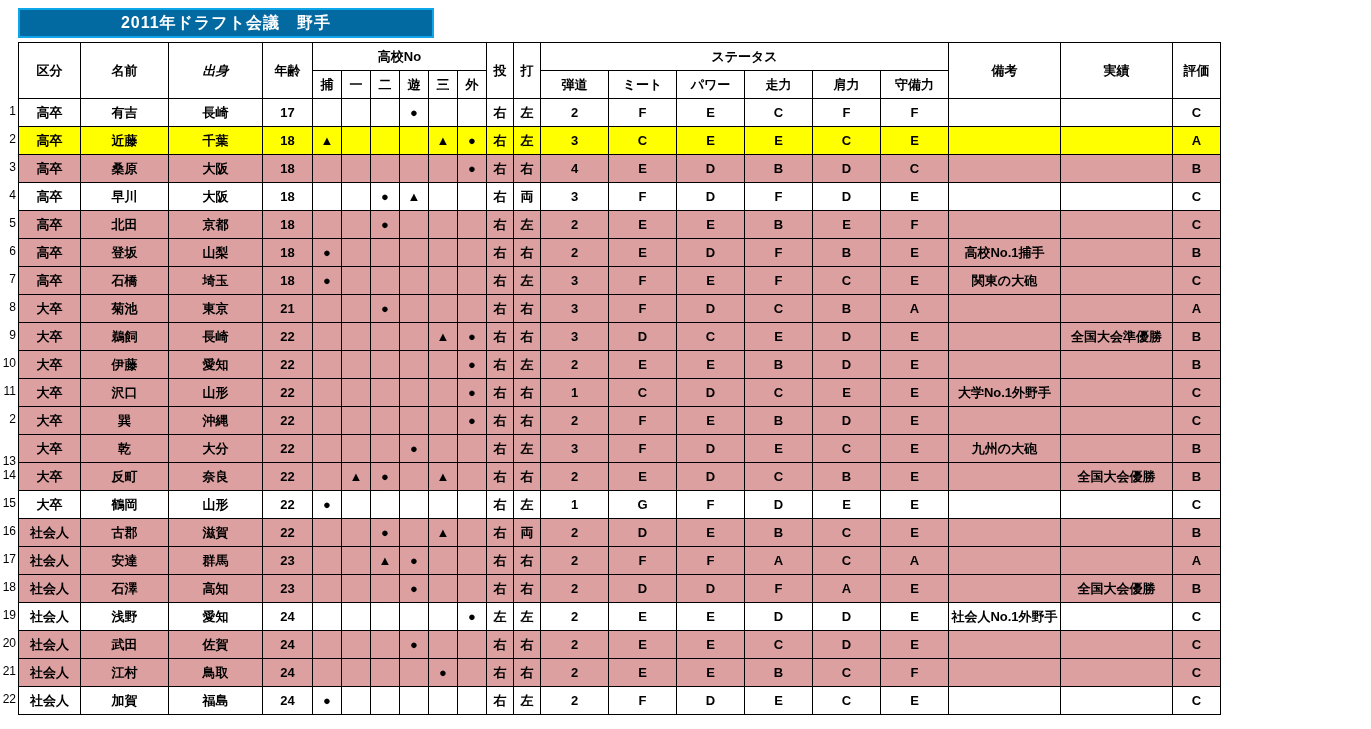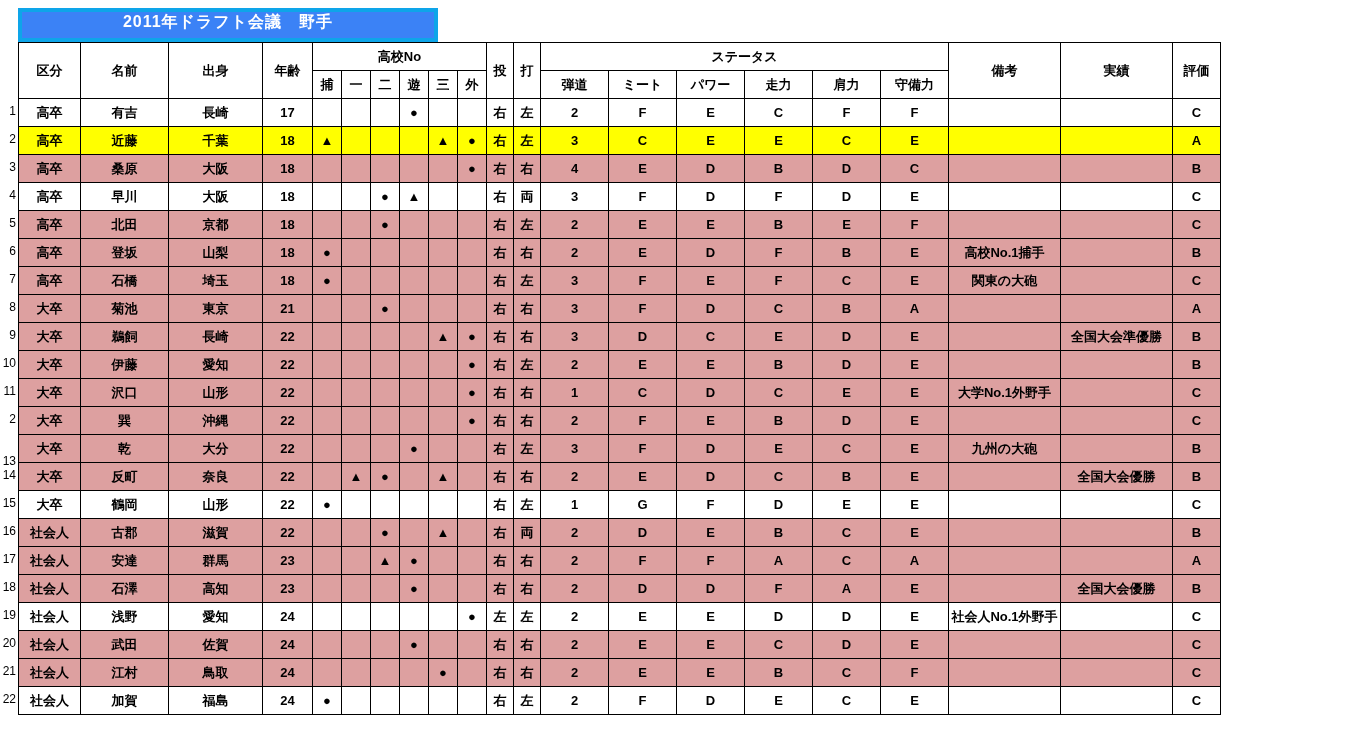--- a/index.html
+++ b/index.html
@@ -7,22 +7,22 @@
     width:1371px;height:729px;
     background:#ffffff;
     font-family:"Liberation Sans","DejaVu Sans",sans-serif;
     overflow:hidden;
   }
   .sheet{position:relative;width:1371px;height:729px;}
 
   
   .title-row{
     position:absolute;left:18px;top:8px;width:412px;height:26px;
-    background:#3b82f6;border:4px solid #0ea5e9;
-    display:flex;align-items:flex-start;justify-content:center;
+    background:#0369a1;border:2px solid #0ea5e9;
+    display:flex;align-items:center;justify-content:center;
   }
   .title-row span{
     color:#ffffff;font-weight:bold;font-size:16px;letter-spacing:1px;
   }
 
   
   table.grid{
     position:absolute;left:18px;top:42px;
     border-collapse:collapse;
     table-layout:fixed;
@@ -43,21 +43,21 @@
   
   .rownum{
     position:absolute;left:0;width:16px;text-align:right;
     font-size:12px;font-weight:normal;color:#000;
     font-family:"Liberation Sans",sans-serif;
   }
 
   
   .h-kubun{background:#ff0000;color:#ffffff;}
   .h-name{background:#ff0000;color:#ffffff;}
-  .h-from{background:#e08a17;color:#ffffff;}
+  .h-from{background:#e08a17;color:#ffffff;font-style:italic;}
   .h-age{background:#7030a0;color:#ffffff;}
   .h-pos-top{background:#000000;color:#ffffff;}
   .h-p-ho{background:#0070c0;color:#ffffff;}
   .h-p-1{background:#ffff00;color:#000000;}
   .h-p-2{background:#ffff00;color:#000000;}
   .h-p-yu{background:#ffff00;color:#000000;}
   .h-p-3{background:#ffff00;color:#000000;}
   .h-p-gai{background:#00b050;color:#ffffff;}
   .h-to{background:#ffffff;color:#000000;}
   .h-da{background:#ffffff;color:#000000;}

